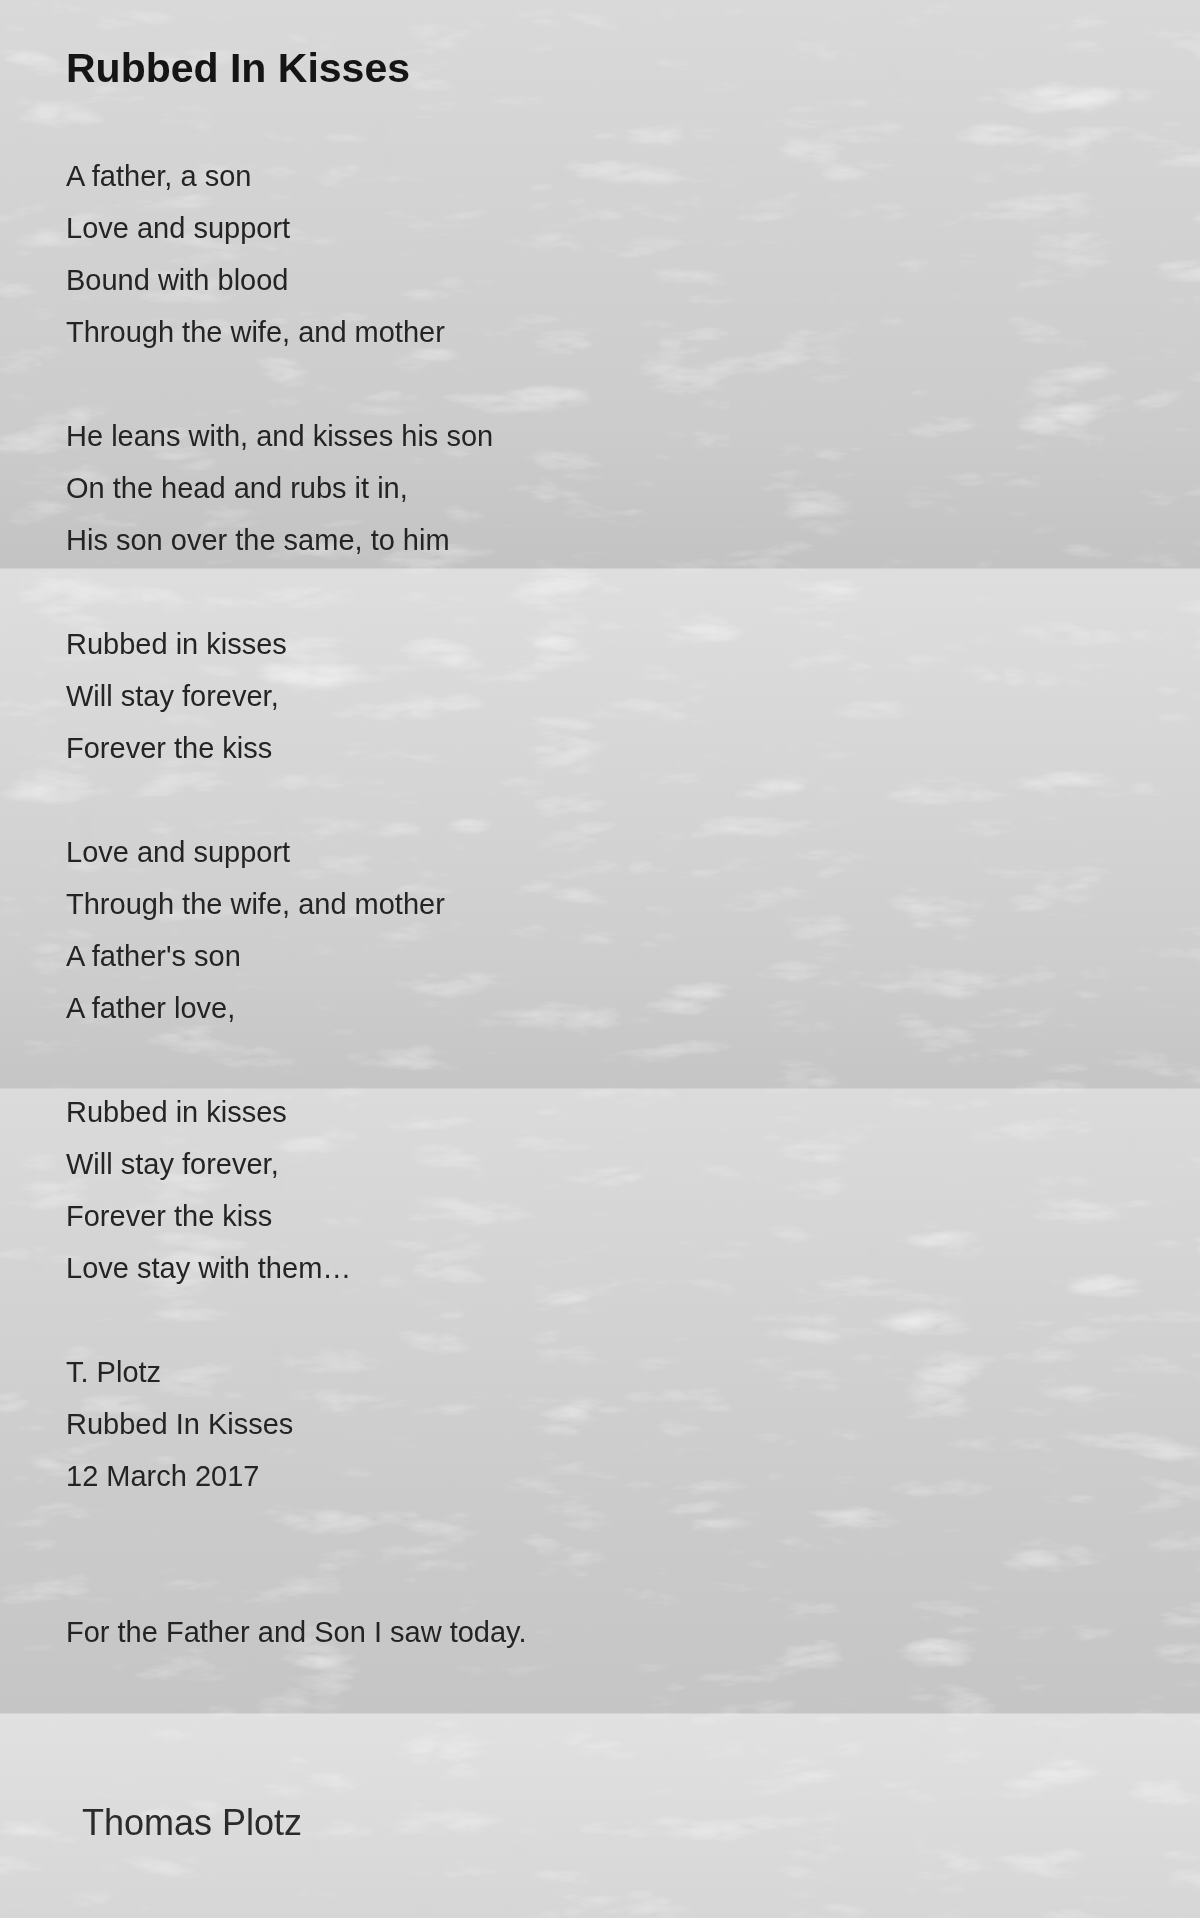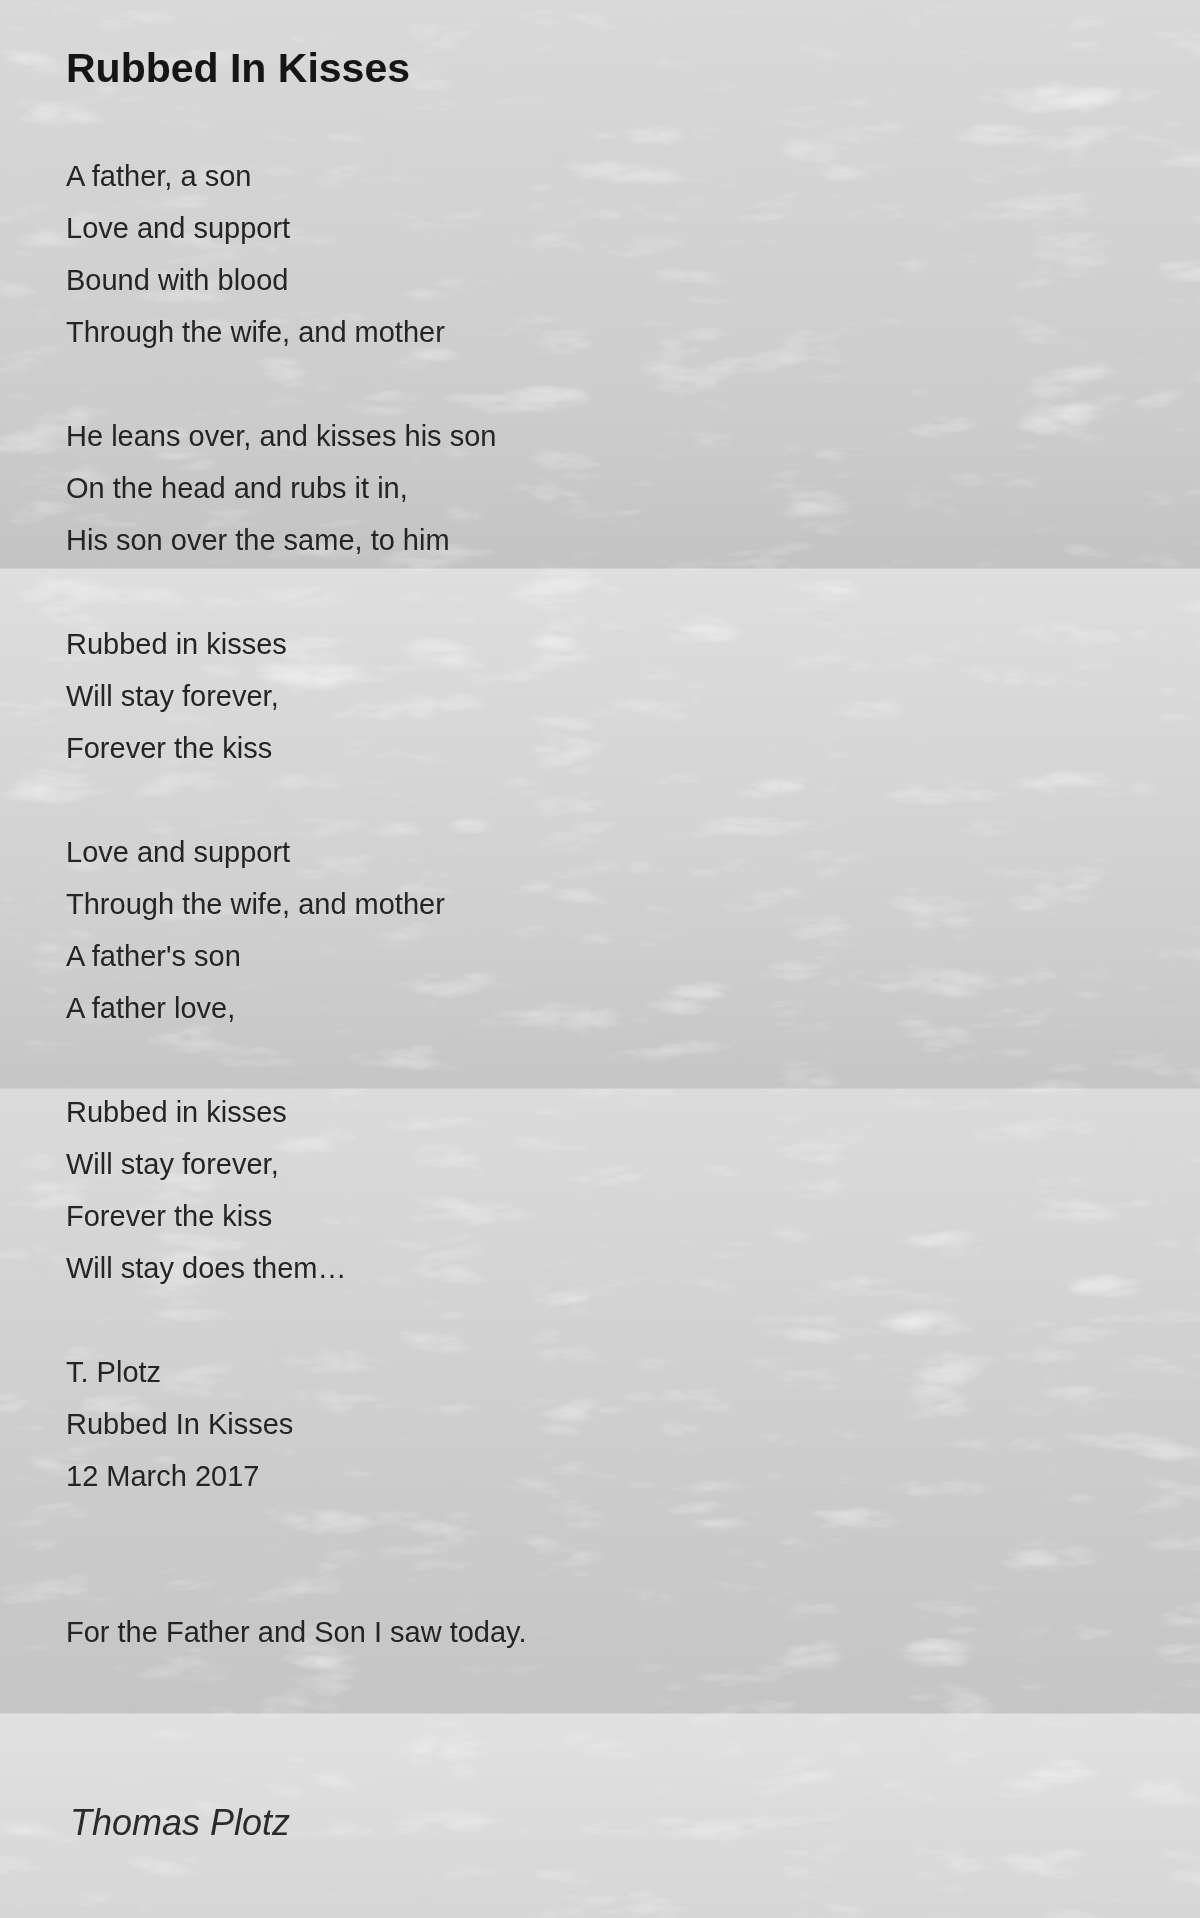--- a/index.html
+++ b/index.html
@@ -52,24 +52,23 @@
     font-weight: normal;
     color: var(--text-color, #242424);
   }
   .line {
     height: 52px;
     line-height: 52px;
     white-space: pre;
   }
   .poem-author {
     position: absolute;
-    left: 4px;
+    left: 16px;
     top: 1802px;
     font-size: 36px;
-    font-style: italic;
     font-weight: normal;
     color: var(--author-color, #2b2b2b);
     white-space: nowrap;
   }
 </style>
 </head>
 <body style="--title-color: #151515; --text-color: #242424; --author-color: #2b2b2b;">
 
 <svg class="texture" width="1200" height="1918" viewBox="0 0 1200 1918" aria-hidden="true">
   <defs>
@@ -94,37 +93,37 @@
 
 <div class="content">
   <h1 class="poem-title">Rubbed In Kisses</h1>
 
   <div class="poem-lines" id="poem-lines">
       <div class="line">A father, a son</div>
       <div class="line">Love and support</div>
       <div class="line">Bound with blood</div>
       <div class="line">Through the wife, and mother</div>
       <div class="line">&nbsp;</div>
-      <div class="line">He leans over, and kisses his son</div>
+      <div class="line">He leans with, and kisses his son</div>
       <div class="line">On the head and rubs it in,</div>
       <div class="line">His son over the same, to him</div>
       <div class="line">&nbsp;</div>
       <div class="line">Rubbed in kisses</div>
       <div class="line">Will stay forever,</div>
       <div class="line">Forever the kiss</div>
       <div class="line">&nbsp;</div>
       <div class="line">Love and support</div>
       <div class="line">Through the wife, and mother</div>
       <div class="line">A father's son</div>
       <div class="line">A father love,</div>
       <div class="line">&nbsp;</div>
       <div class="line">Rubbed in kisses</div>
       <div class="line">Will stay forever,</div>
       <div class="line">Forever the kiss</div>
-      <div class="line">Will stay does them…</div>
+      <div class="line">Love stay with them…</div>
       <div class="line">&nbsp;</div>
       <div class="line">T. Plotz</div>
       <div class="line">Rubbed In Kisses</div>
       <div class="line">12 March 2017</div>
       <div class="line">&nbsp;</div>
       <div class="line">&nbsp;</div>
       <div class="line">For the Father and Son I saw today.</div>
     </div>
 
   <div class="poem-author">Thomas Plotz</div>

